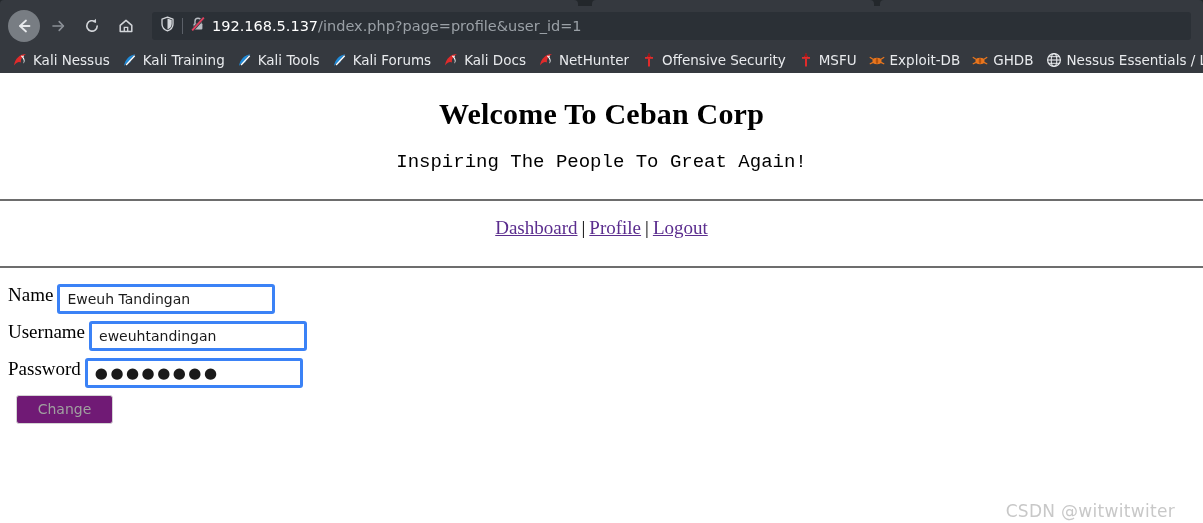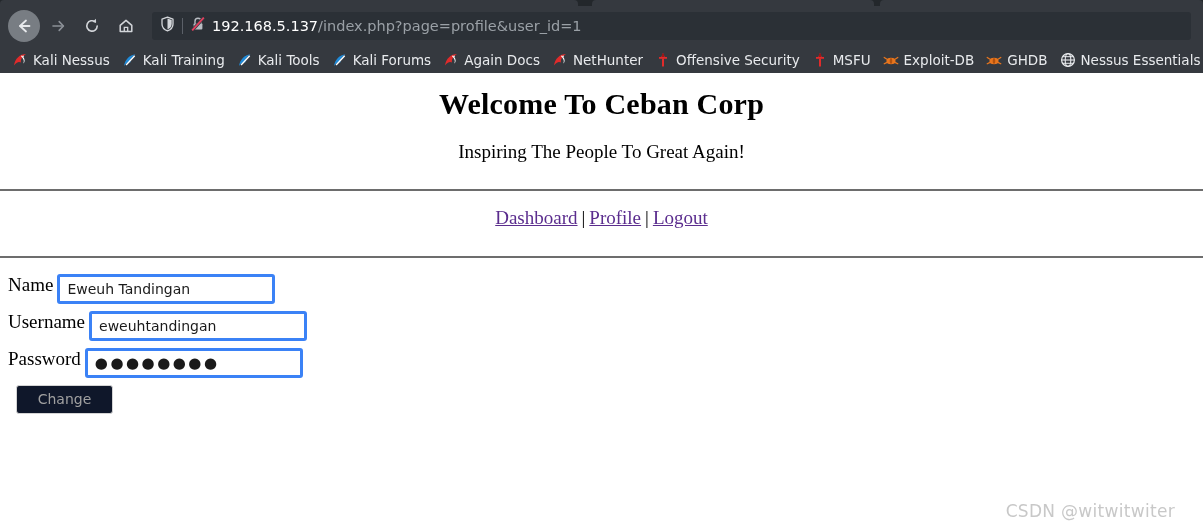--- a/index.html
+++ b/index.html
@@ -114,25 +114,25 @@
     position: relative;
     overflow: hidden;
   }
   #site-title {
     font-family: "Liberation Serif", serif;
     font-weight: bold;
     font-size: 30px;
     text-align: center;
     color: #000000;
     margin: 0;
-    padding-top: 14px;
+    padding-top: 24px;
     letter-spacing: 0.2px;
   }
   #site-tagline {
-    font-family: Liberation Serif, serif;
+    font-family: Liberation Mono, monospace;
     font-size: 19px;
     text-align: center;
     color: #000000;
     margin: 0;
     padding-top: 20px;
   }
   hr.rule {
     border: none;
     border-top: 2px solid #6d6d6d;
     margin: 0;
@@ -185,21 +185,21 @@
   }
   #password-field {
     letter-spacing: 2.5px;
     font-size: 15px;
   }
   #change-button {
     margin-top: 4px;
     margin-left: 8px;
     width: 97px;
     height: 29px;
-    background: #0f172a;
+    background: #701a75;
     border: 1px solid #d4d4d4;
     border-radius: 3px;
     color: #a0a0a0;
     font-family: "DejaVu Sans", sans-serif;
     font-size: 14px;
     text-align: center;
     line-height: 27px;
   }
 
   #watermark {
@@ -330,21 +330,21 @@
 
     <div class="bookmark">
       <span class="bm-icon">
         <svg width="16" height="16" viewBox="0 0 16 16">
           <path d="M2 13.5 C3 6.5 8 2 14 2 C10.5 4 8.5 7 8.8 10.5 C7 9 4.2 10.5 2 13.5 Z" fill="#e02b2b"></path>
           <path d="M9.6 3.4 C11.2 4.4 12.4 6.2 12.6 8.2 C12.7 9.6 12.2 10.8 11.2 11.6
                    C11.9 10.3 12 8.9 11.4 7.5 C10.9 6.2 10.1 5 9 4.2 Z" fill="#ffffff"></path>
           <circle cx="11.1" cy="4.3" r="0.75" fill="#ffffff"></circle>
         </svg>
       </span>
-      <span class="bm-label">Again Docs</span>
+      <span class="bm-label">Kali Docs</span>
     </div>
 
     <div class="bookmark">
       <span class="bm-icon">
         <svg width="16" height="16" viewBox="0 0 16 16">
           <path d="M2 13.5 C3 6.5 8 2 14 2 C10.5 4 8.5 7 8.8 10.5 C7 9 4.2 10.5 2 13.5 Z" fill="#e02b2b"></path>
           <path d="M9.6 3.4 C11.2 4.4 12.4 6.2 12.6 8.2 C12.7 9.6 12.2 10.8 11.2 11.6
                    C11.9 10.3 12 8.9 11.4 7.5 C10.9 6.2 10.1 5 9 4.2 Z" fill="#ffffff"></path>
           <circle cx="11.1" cy="4.3" r="0.75" fill="#ffffff"></circle>
         </svg>

